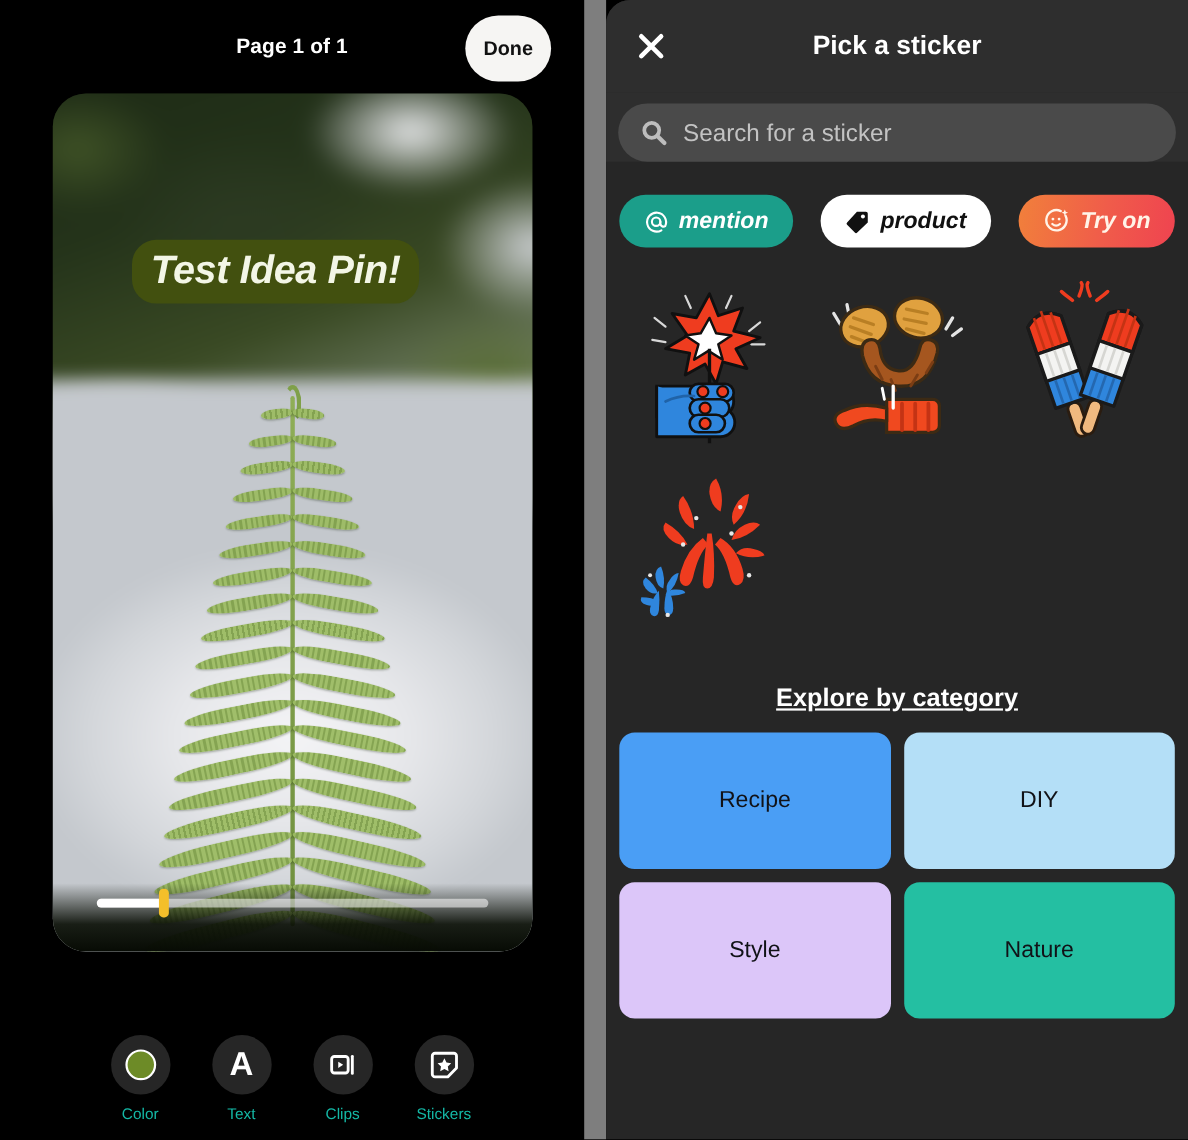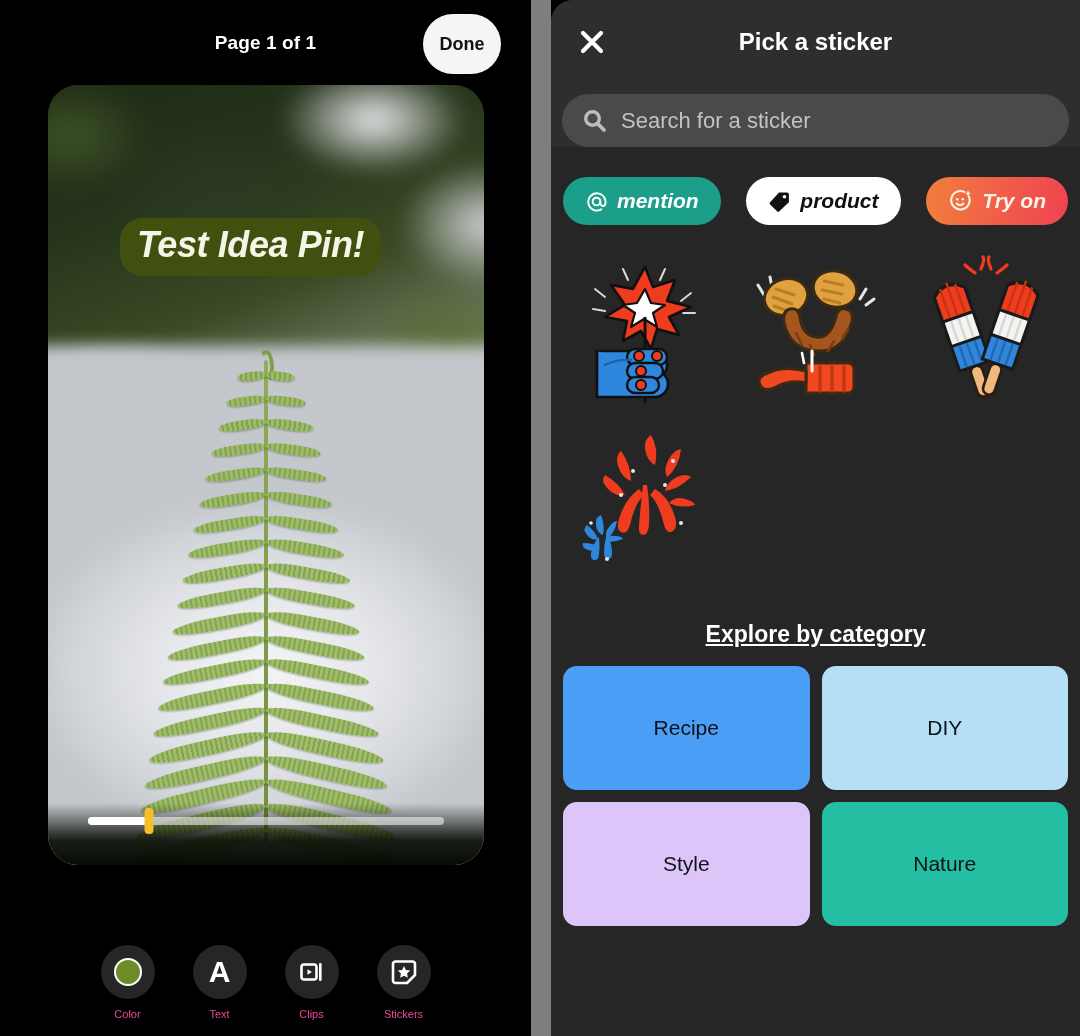--- a/index.html
+++ b/index.html
@@ -133,21 +133,21 @@
   .toolbar {
     position: absolute; left: 0; right: 0; bottom: 16px;
     display: flex; justify-content: center; gap: 38px;
   }
   .tool { display: flex; flex-direction: column; align-items: center; gap: 9px; cursor: pointer; }
   .tool-circle {
     width: 54px; height: 54px; border-radius: 50%;
     background: #262626;
     display: flex; align-items: center; justify-content: center;
   }
-  .tool-label { color: #ec4899; font-size: 11px; }
+  .tool-label { color: #14b8a6; font-size: 14px; }
   .swatch {
     width: 28px; height: 28px; border-radius: 50%;
     background: #6d8b27; border: 2.5px solid #ffffff;
   }
   .glyph-a { color: #fff; font-size: 30px; font-weight: bold; line-height: 1; font-family: "Liberation Sans", sans-serif; }
 
   
   .divider { width: 20px; height: 1036px; background: #7e7e7e; flex: 0 0 20px; }
 
   

